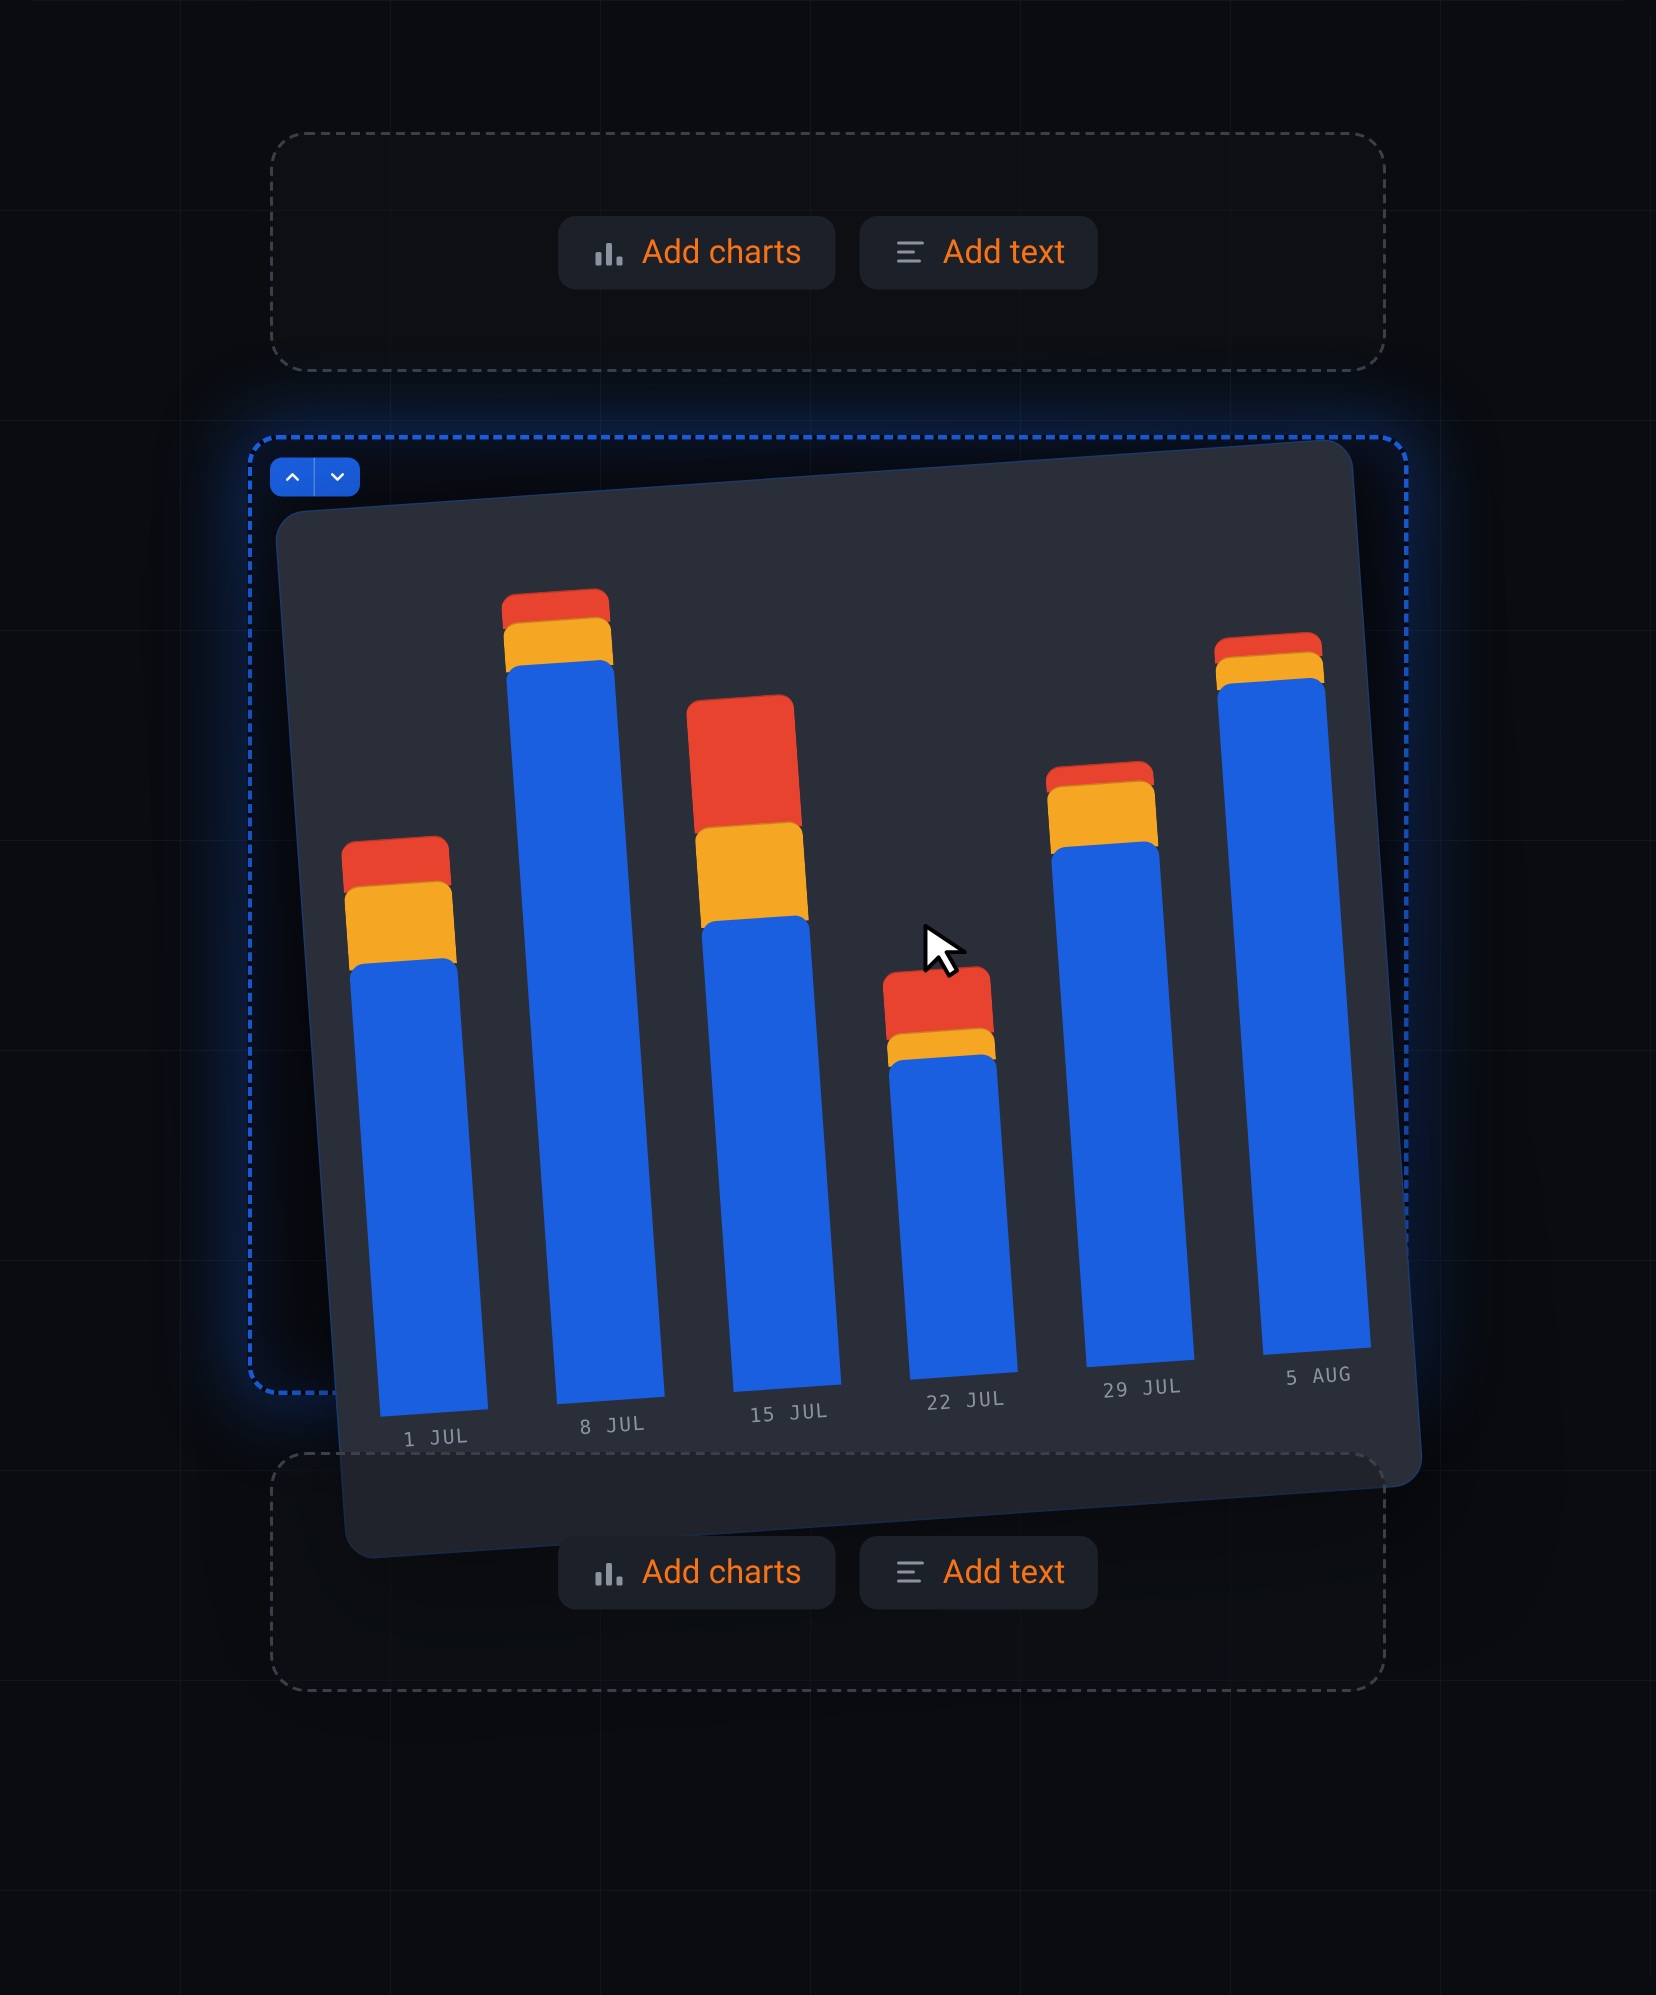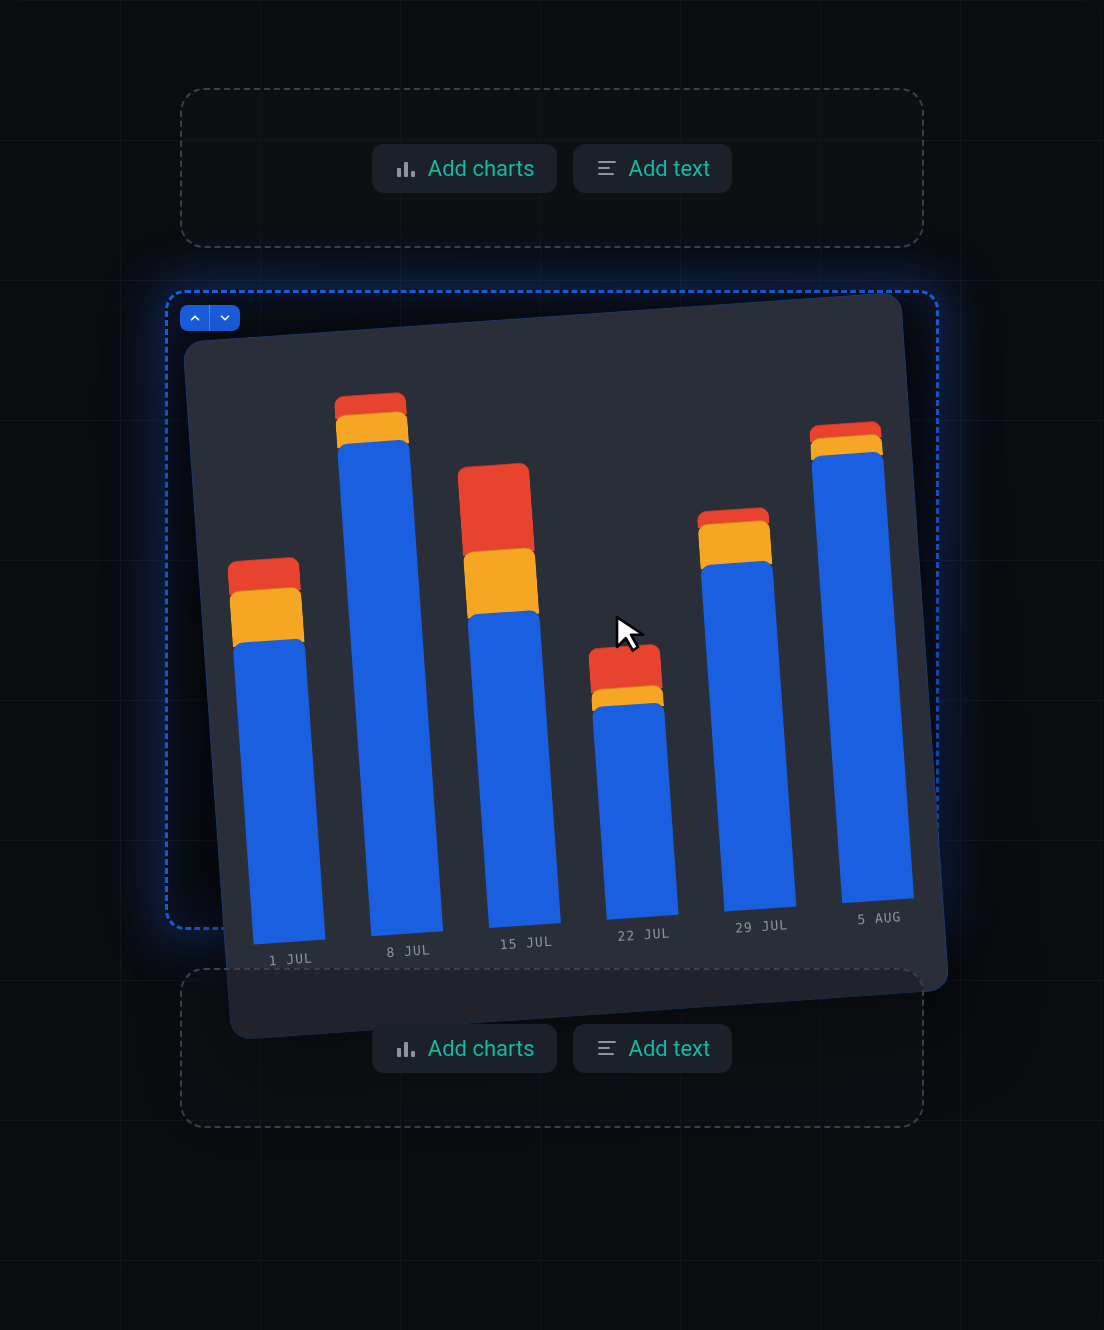--- a/index.html
+++ b/index.html
@@ -38,21 +38,21 @@
   .dashed-panel.top { left: 180px; top: 88px; width: 744px; height: 160px; }
   .dashed-panel.bottom { left: 180px; top: 968px; width: 744px; height: 160px; }
 
   .pill-btn {
     display: inline-flex;
     align-items: center;
     gap: 10px;
     padding: 12px 22px;
     background: #1c2028;
     border-radius: 12px;
-    color: #14b8a6;
+    color: #f97316;
     font-size: 22px;
     cursor: pointer;
   }
   .pill-btn svg { width: 24px; height: 24px; display: block; }
 
   .drop-target {
     position: absolute;
     left: 165px;
     top: 290px;
     width: 774px;

